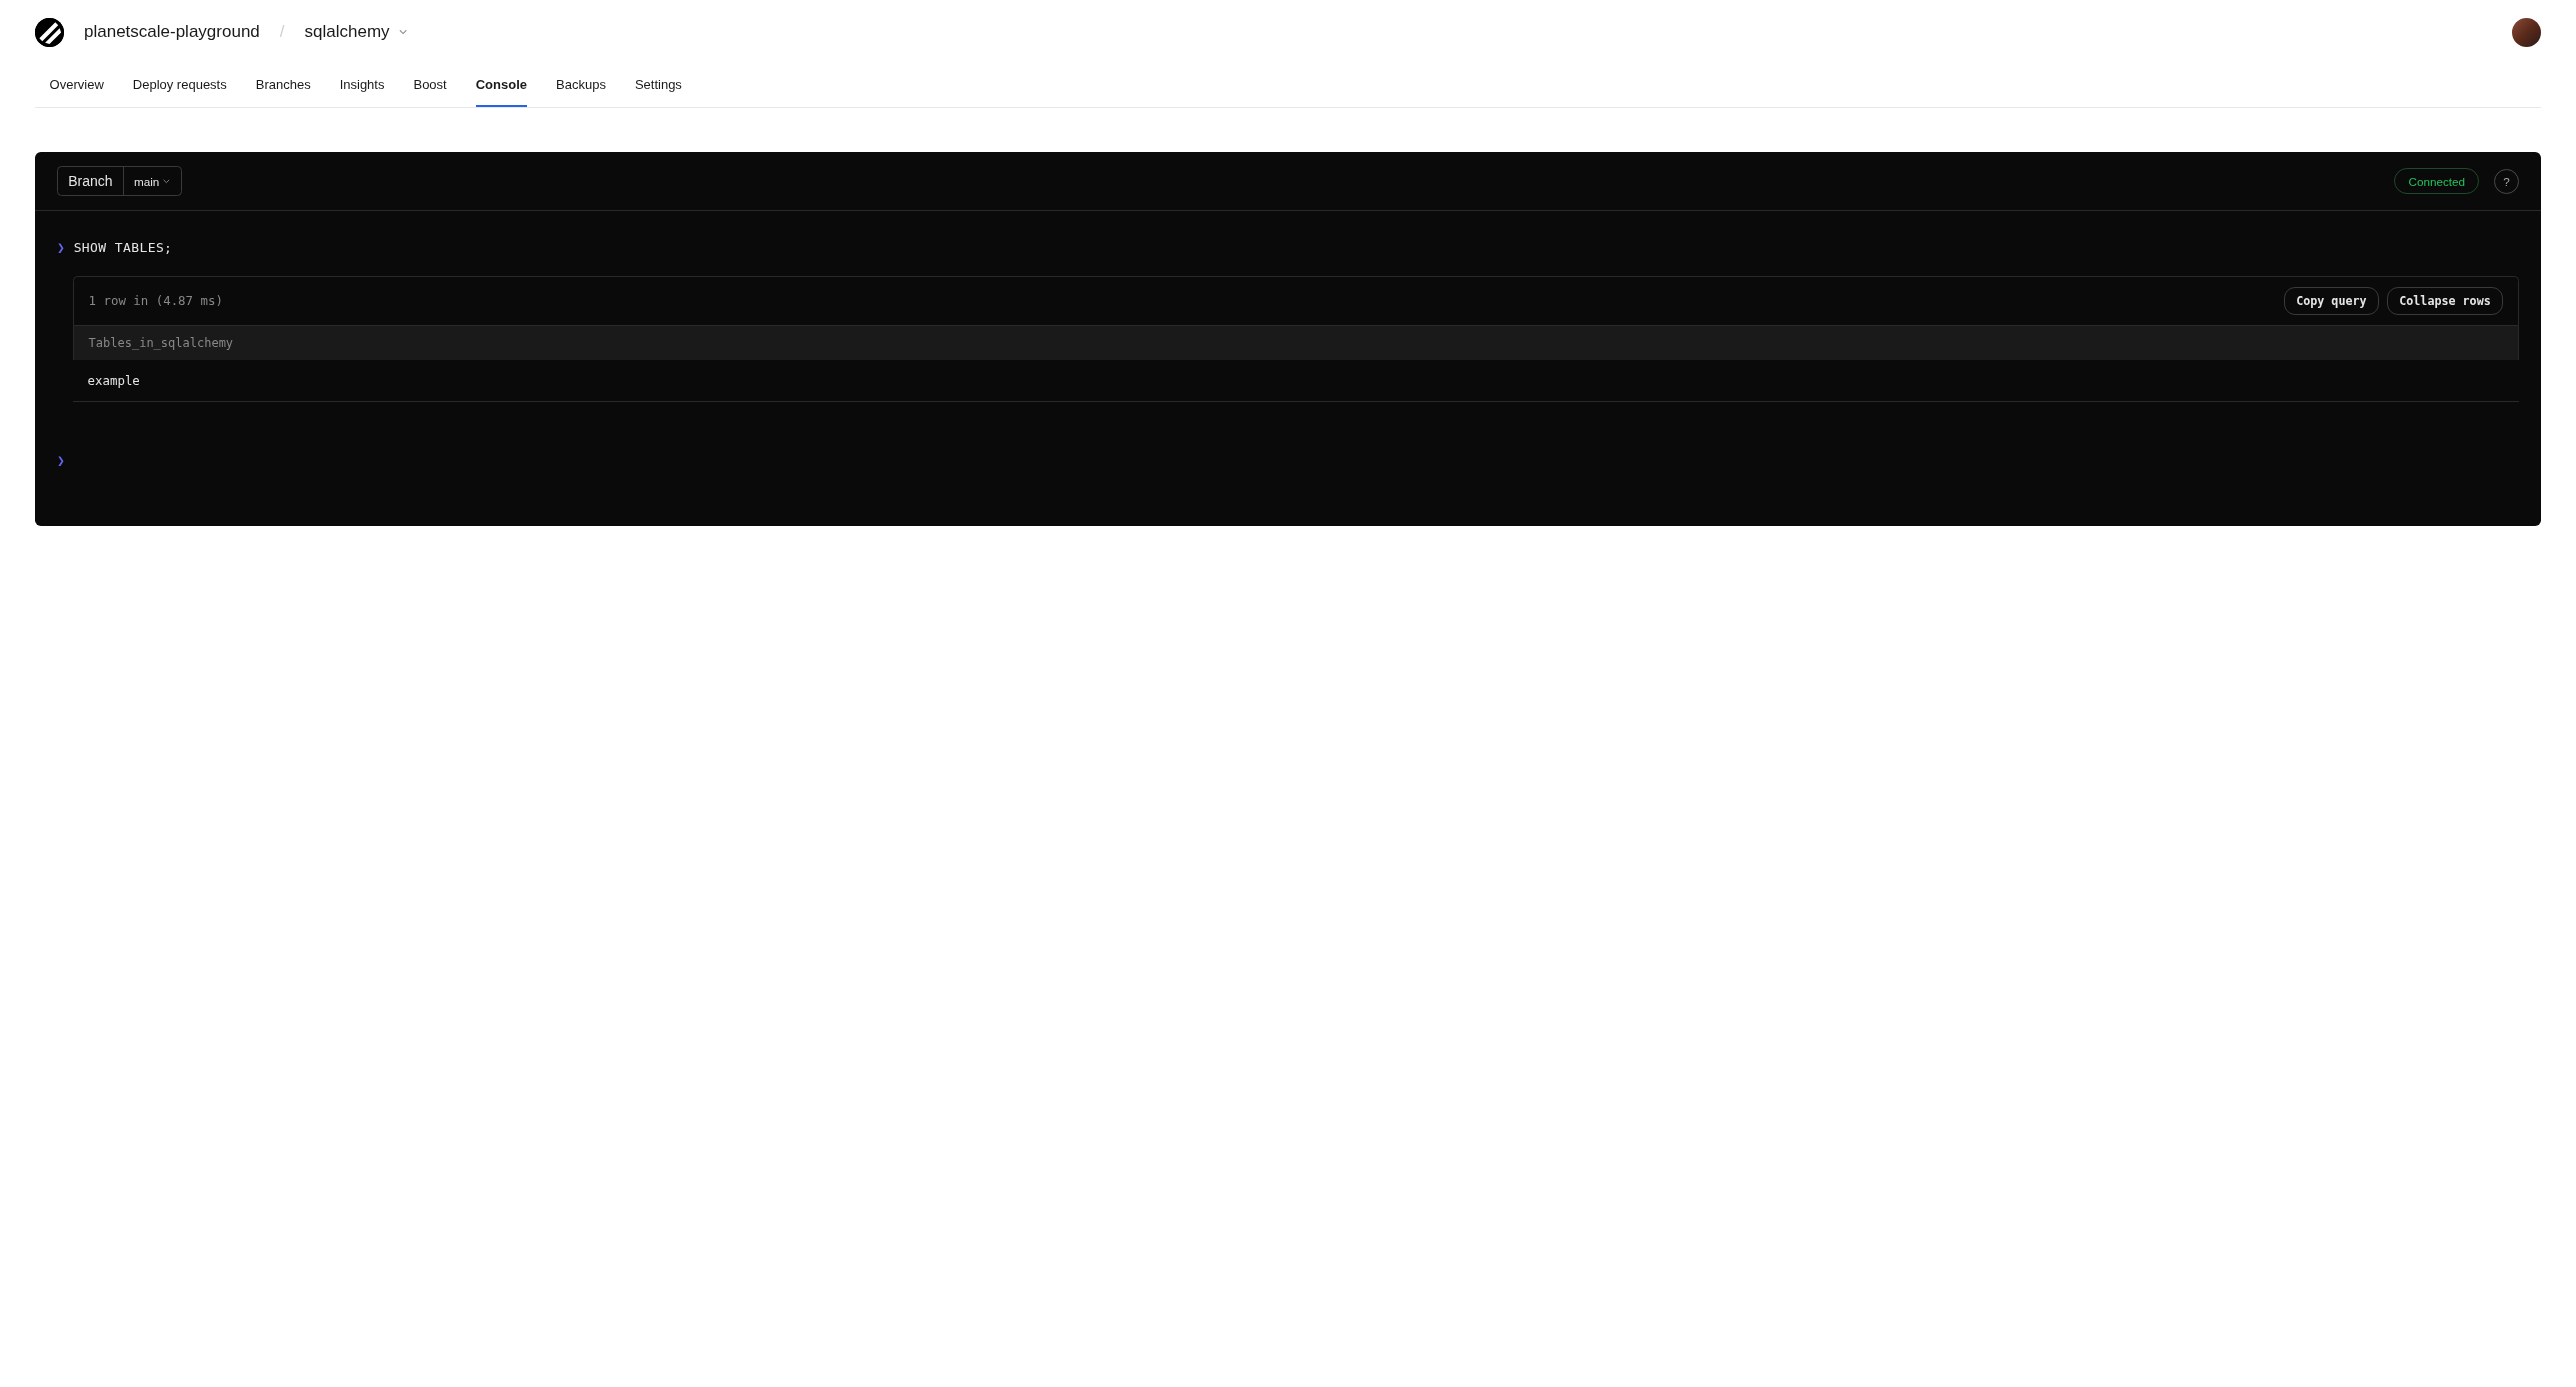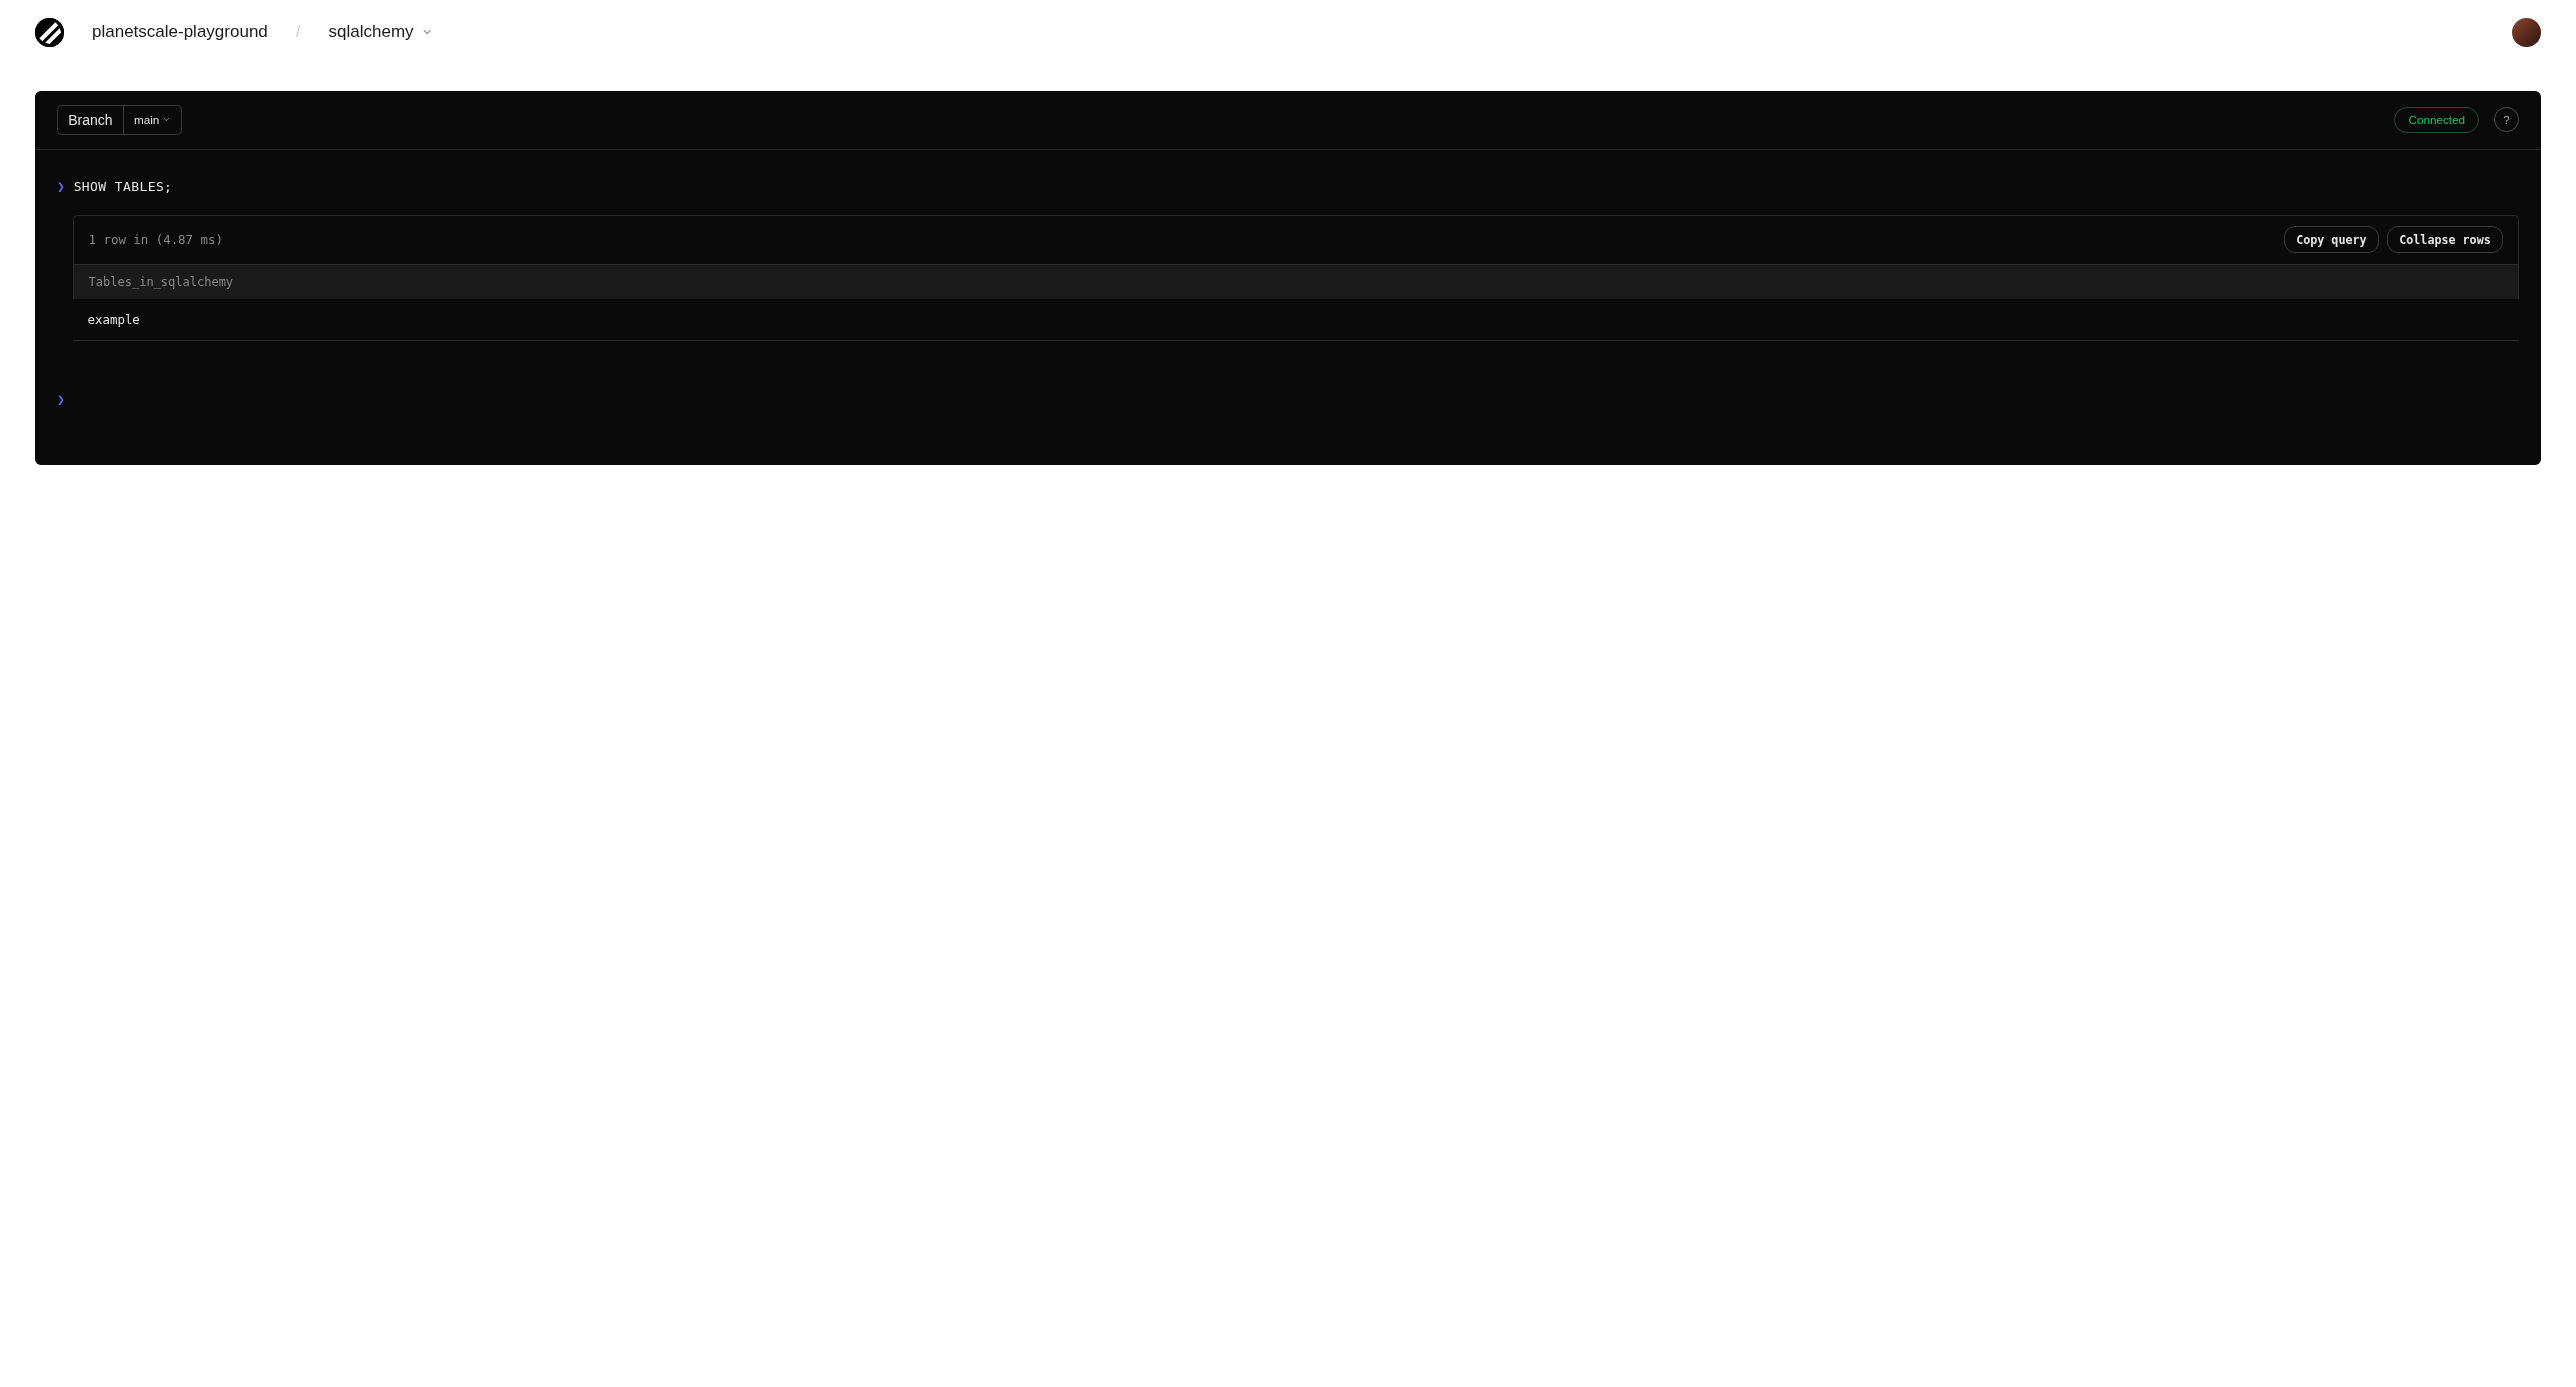--- a/index.html
+++ b/index.html
@@ -11,21 +11,21 @@
   font-family: -apple-system, BlinkMacSystemFont, "Segoe UI", Helvetica, Arial, sans-serif;
   background: #fff;
   color: #1a1a1a;
 }
 .header {
   padding: 17.5px 35px 0;
 }
 .breadcrumb {
   display: flex;
   align-items: center;
-  gap: 28px;
+  gap: 20px;
 }
 .logo {
   width: 29px;
   height: 29px;
   border-radius: 50%;
   background: #000;
   display: flex;
   align-items: center;
   justify-content: center;
   flex-shrink: 0;
@@ -227,20 +227,30 @@
     <span class="breadcrumb-sep">/</span>
     <div class="breadcrumb-db">
       <span class="breadcrumb-text">sqlalchemy</span>
       <svg class="chevron-down" width="10.2" height="10.2" viewBox="0 0 14 14">
         <path d="M3 5 L7 9 L11 5" stroke="currentColor" stroke-width="1.5" fill="none" stroke-linecap="round"></path>
       </svg>
     </div>
     <div class="avatar"></div>
   </div>
 
+  <div class="tabs">
+    <div class="tab">Overview</div>
+    <div class="tab">Deploy requests</div>
+    <div class="tab">Branches</div>
+    <div class="tab">Insights</div>
+    <div class="tab">Boost</div>
+    <div class="tab active">Console</div>
+    <div class="tab">Backups</div>
+    <div class="tab">Settings</div>
+  </div>
 </div>
 
 <div class="main">
   <div class="console">
     <div class="console-toolbar">
       <div class="branch-selector">
         <div class="branch-label">Branch</div>
         <div class="branch-value">
           <span>main</span>
           <svg class="chev" width="8.8" height="8.8" viewBox="0 0 14 14">

